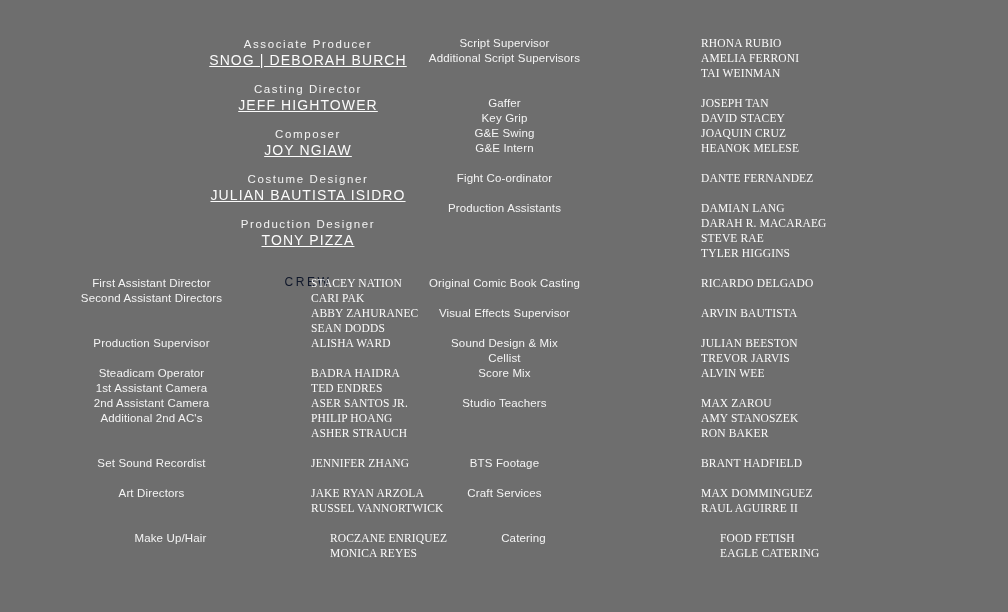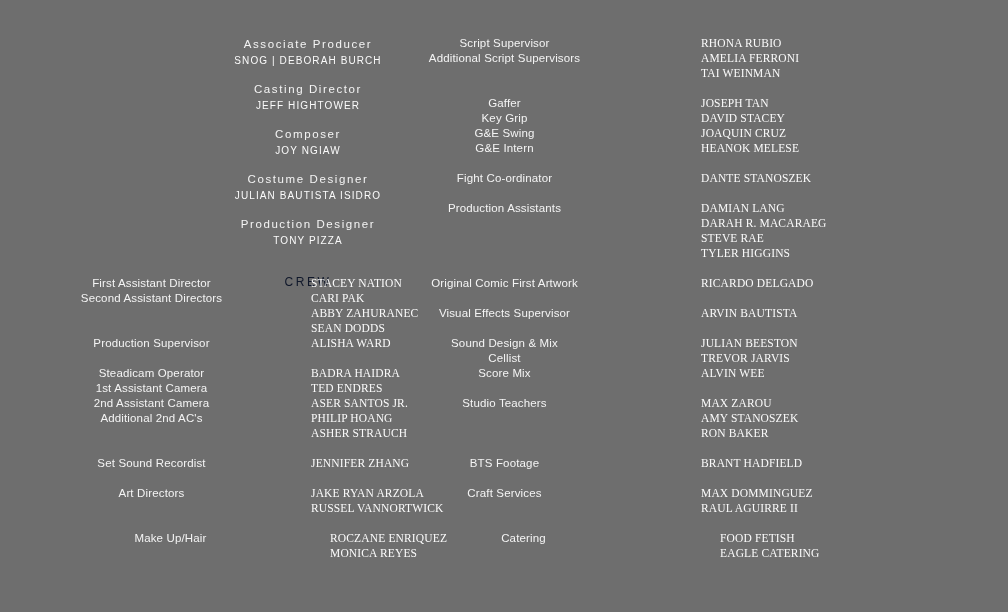--- a/index.html
+++ b/index.html
@@ -31,24 +31,25 @@
     margin-bottom: 12px;
   }
   .centered-group .role {
     font-size: 11.5px;
     letter-spacing: 1.6px;
     line-height: 16px;
     color: #f4f4f4;
     text-align: center;
   }
   .centered-group .name {
-    font-size: 10px;
+    font-size: 14px;
     letter-spacing: 1.1px;
     line-height: 17px;
     color: #fbfbfb;
+    text-decoration: underline;
   }
   .crew-heading {
     margin-top: 26px;
     margin-bottom: 14px;
     font-size: 12px;
     letter-spacing: 2.6px;
     color: #0f172a;
   }
 
   
@@ -231,21 +232,21 @@
             <div class="name">JOAQUIN CRUZ</div>
           </div>
           <div class="crline">
             <div class="role">G&amp;E Intern</div>
             <div class="name">HEANOK MELESE</div>
           </div>
         </div>
         <div class="grp">
           <div class="crline">
             <div class="role">Fight Co-ordinator</div>
-            <div class="name">DANTE STANOSZEK</div>
+            <div class="name">DANTE FERNANDEZ</div>
           </div>
         </div>
         <div class="grp">
           <div class="crline">
             <div class="role">Production Assistants</div>
             <div class="name">DAMIAN LANG</div>
           </div>
           <div class="crline">
             <div class="role"></div>
             <div class="name">DARAH R. MACARAEG</div>
@@ -254,21 +255,21 @@
             <div class="role"></div>
             <div class="name">STEVE RAE</div>
           </div>
           <div class="crline">
             <div class="role"></div>
             <div class="name">TYLER HIGGINS</div>
           </div>
         </div>
         <div class="grp">
           <div class="crline">
-            <div class="role">Original Comic First Artwork</div>
+            <div class="role">Original Comic Book Casting</div>
             <div class="name">RICARDO DELGADO</div>
           </div>
         </div>
         <div class="grp">
           <div class="crline">
             <div class="role">Visual Effects Supervisor</div>
             <div class="name">ARVIN BAUTISTA</div>
           </div>
         </div>
         <div class="grp">

